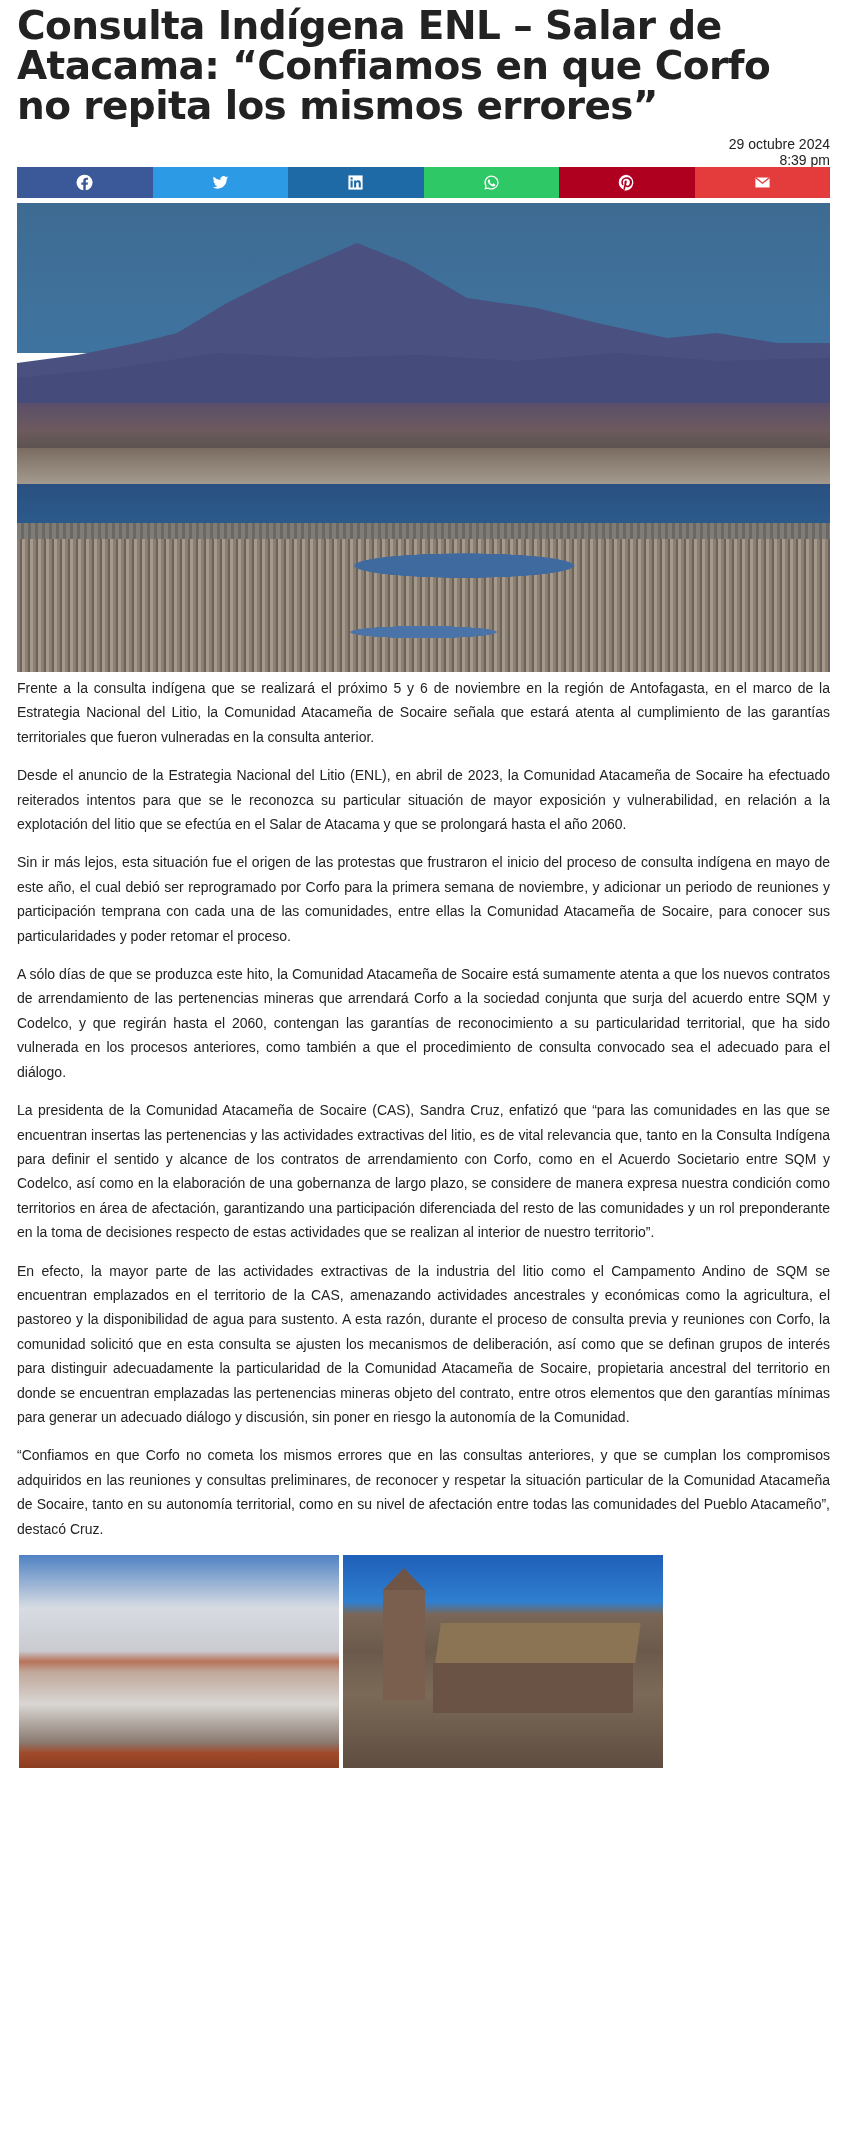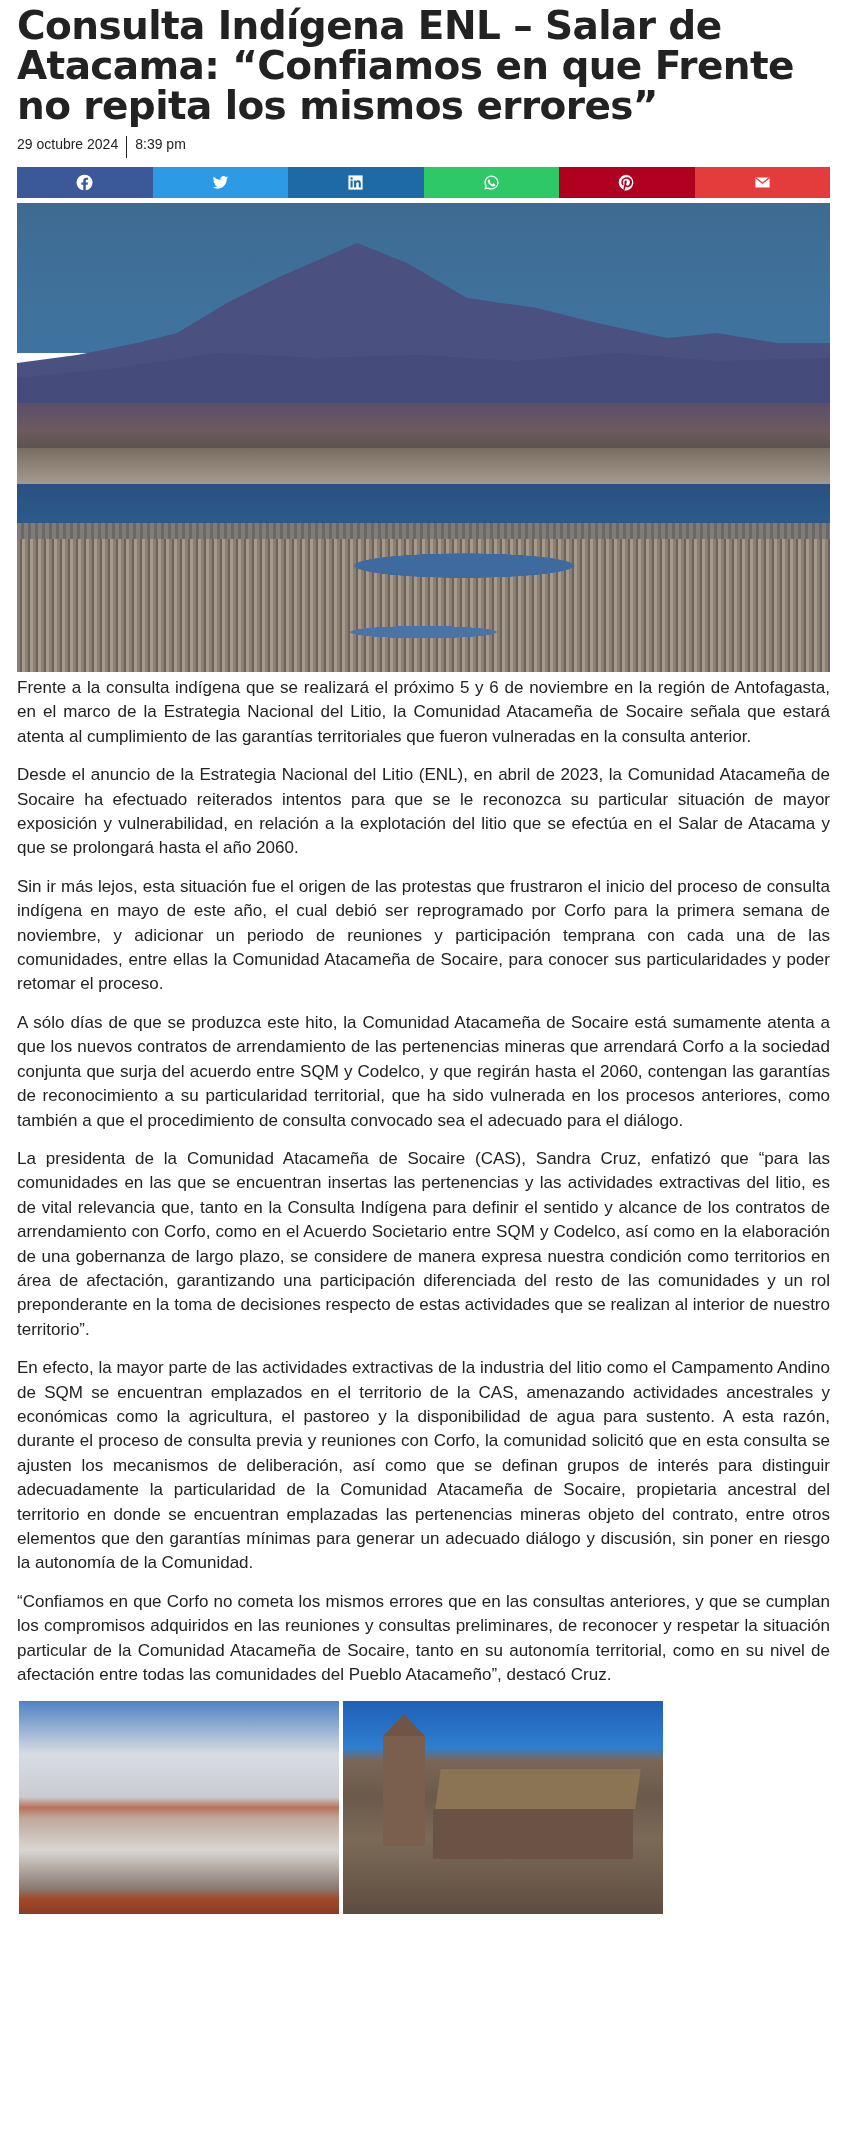--- a/index.html
+++ b/index.html
@@ -4,54 +4,54 @@
 <style>
   * { box-sizing: border-box; margin: 0; padding: 0; }
   html, body { width: 850px; height: 2130px; background: #ffffff; overflow: hidden; }
   body { font-family: "Liberation Sans", "DejaVu Sans", sans-serif; color: #222222; position: relative; }
   .article { position: absolute; left: 17px; top: 0; width: 813px; }
   .title {
     font-family: "DejaVu Sans", sans-serif; font-weight: bold;
     font-size: 39px; line-height: 40px; letter-spacing: -0.6px;
     color: #222222; padding-top: 6px;
   }
-  .meta { display: flex; align-items: flex-start; margin-top: 10px; font-size: 14px; color: #222; height: 22px; }
+  .meta { display: flex; align-items: flex-end; margin-top: 10px; font-size: 14px; color: #222; height: 22px; flex-direction: column; }
   .meta .sep { width: 1px; height: 22px; background: #222; margin: 0 8px; }
   .share { display: flex; margin-top: 9px; height: 31px; }
   .share-btn { flex: 1; display: flex; align-items: center; justify-content: center; cursor: pointer; }
   .share-btn svg { width: 17px; height: 17px; fill: #ffffff; }
   .hero { margin-top: 5px; width: 813px; height: 469px; position: relative; overflow: hidden; }
   .hero .sky { position: absolute; left: 0; top: 0; width: 100%; height: 150px; background: linear-gradient(#3e6b92, #3f74a0); }
   .hero .mtn { position: absolute; left: 0; top: 40px; width: 100%; height: 170px; }
   .hero .band { position: absolute; left: 0; top: 200px; width: 100%; height: 45px; background: linear-gradient(#5a4e6a, #6d5a5e 60%, #5b5350); }
   .hero .shore { position: absolute; left: 0; top: 245px; width: 100%; height: 36px; background: linear-gradient(#7a6c60, #a49a8e); }
   .hero .lake { position: absolute; left: 0; top: 281px; width: 100%; height: 55px; background: linear-gradient(#2a5081, #2c5f8f); }
   .hero .ground { position: absolute; left: 0; top: 336px; width: 100%; height: 133px;
     background:
       radial-gradient(ellipse 180px 20px at 55% 20%, #3f6aa0 60%, transparent 62%),
       radial-gradient(ellipse 120px 10px at 50% 70%, #4a73a8 60%, transparent 62%),
       repeating-linear-gradient(90deg, #8b7f73 0 3px, #6d6257 3px 5px, #a69a8c 5px 8px),
       #857868; }
   .hero .mid { position: absolute; left: 0; top: 320px; width: 100%; height: 40px; background: repeating-linear-gradient(90deg, #8e8274 0 4px, #75695d 4px 7px); opacity: .85; }
   .body { margin-top: 4px; }
-  .body p { font-size: 17px; line-height: 24.4px; text-align: justify; color: #222; margin-bottom: 14px; }
+  .body p { font-size: 14px; line-height: 24.4px; text-align: justify; color: #222; margin-bottom: 14px; }
   .gallery { display: flex; gap: 4px; margin-top: 12px; margin-left: 2px; }
   .gimg { width: 320px; height: 213px; position: relative; overflow: hidden; }
   .g1 { background: linear-gradient(180deg, #4f82c4 0%, #d8dce2 25%, #c9cbd0 45%, #b8735a 50%, #c0a89a 55%, #d9d6d3 70%, #8a7a70 88%, #a04a2a 93%, #8a3d22 100%); }
   .g2 { background: linear-gradient(180deg, #1f5fb8 0%, #2f7fd0 22%, #7a6656 28%, #6b5a4c 45%, #7c6a58 65%, #5e4c40 100%); }
   .g2 .church { position: absolute; left: 40px; top: 35px; width: 42px; height: 110px; background: #7a5f4f; }
   .g2 .church::before { content: ""; position: absolute; left: 0; top: -22px; border-left: 21px solid transparent; border-right: 21px solid transparent; border-bottom: 22px solid #6e5546; }
   .g2 .roof { position: absolute; left: 95px; top: 68px; width: 200px; height: 40px; background: #8a7454; transform: skewX(-8deg); }
   .g2 .wall { position: absolute; left: 90px; top: 108px; width: 200px; height: 50px; background: #6a5244; }
 </style>
 </head>
 <body>
 
 <div class="article">
-  <h1 class="title">Consulta Indígena ENL – Salar de Atacama: “Confiamos en que Frente no repita los mismos errores”</h1>
+  <h1 class="title">Consulta Indígena ENL – Salar de Atacama: “Confiamos en que Corfo no repita los mismos errores”</h1>
 
   <div class="meta">
     <span>29 octubre 2024</span>
     <span class="sep"></span>
     <span>8:39 pm</span>
   </div>
 
   <div class="share">
     <div class="share-btn" style="background:#3b5998">
       <svg viewBox="0 0 24 24">

